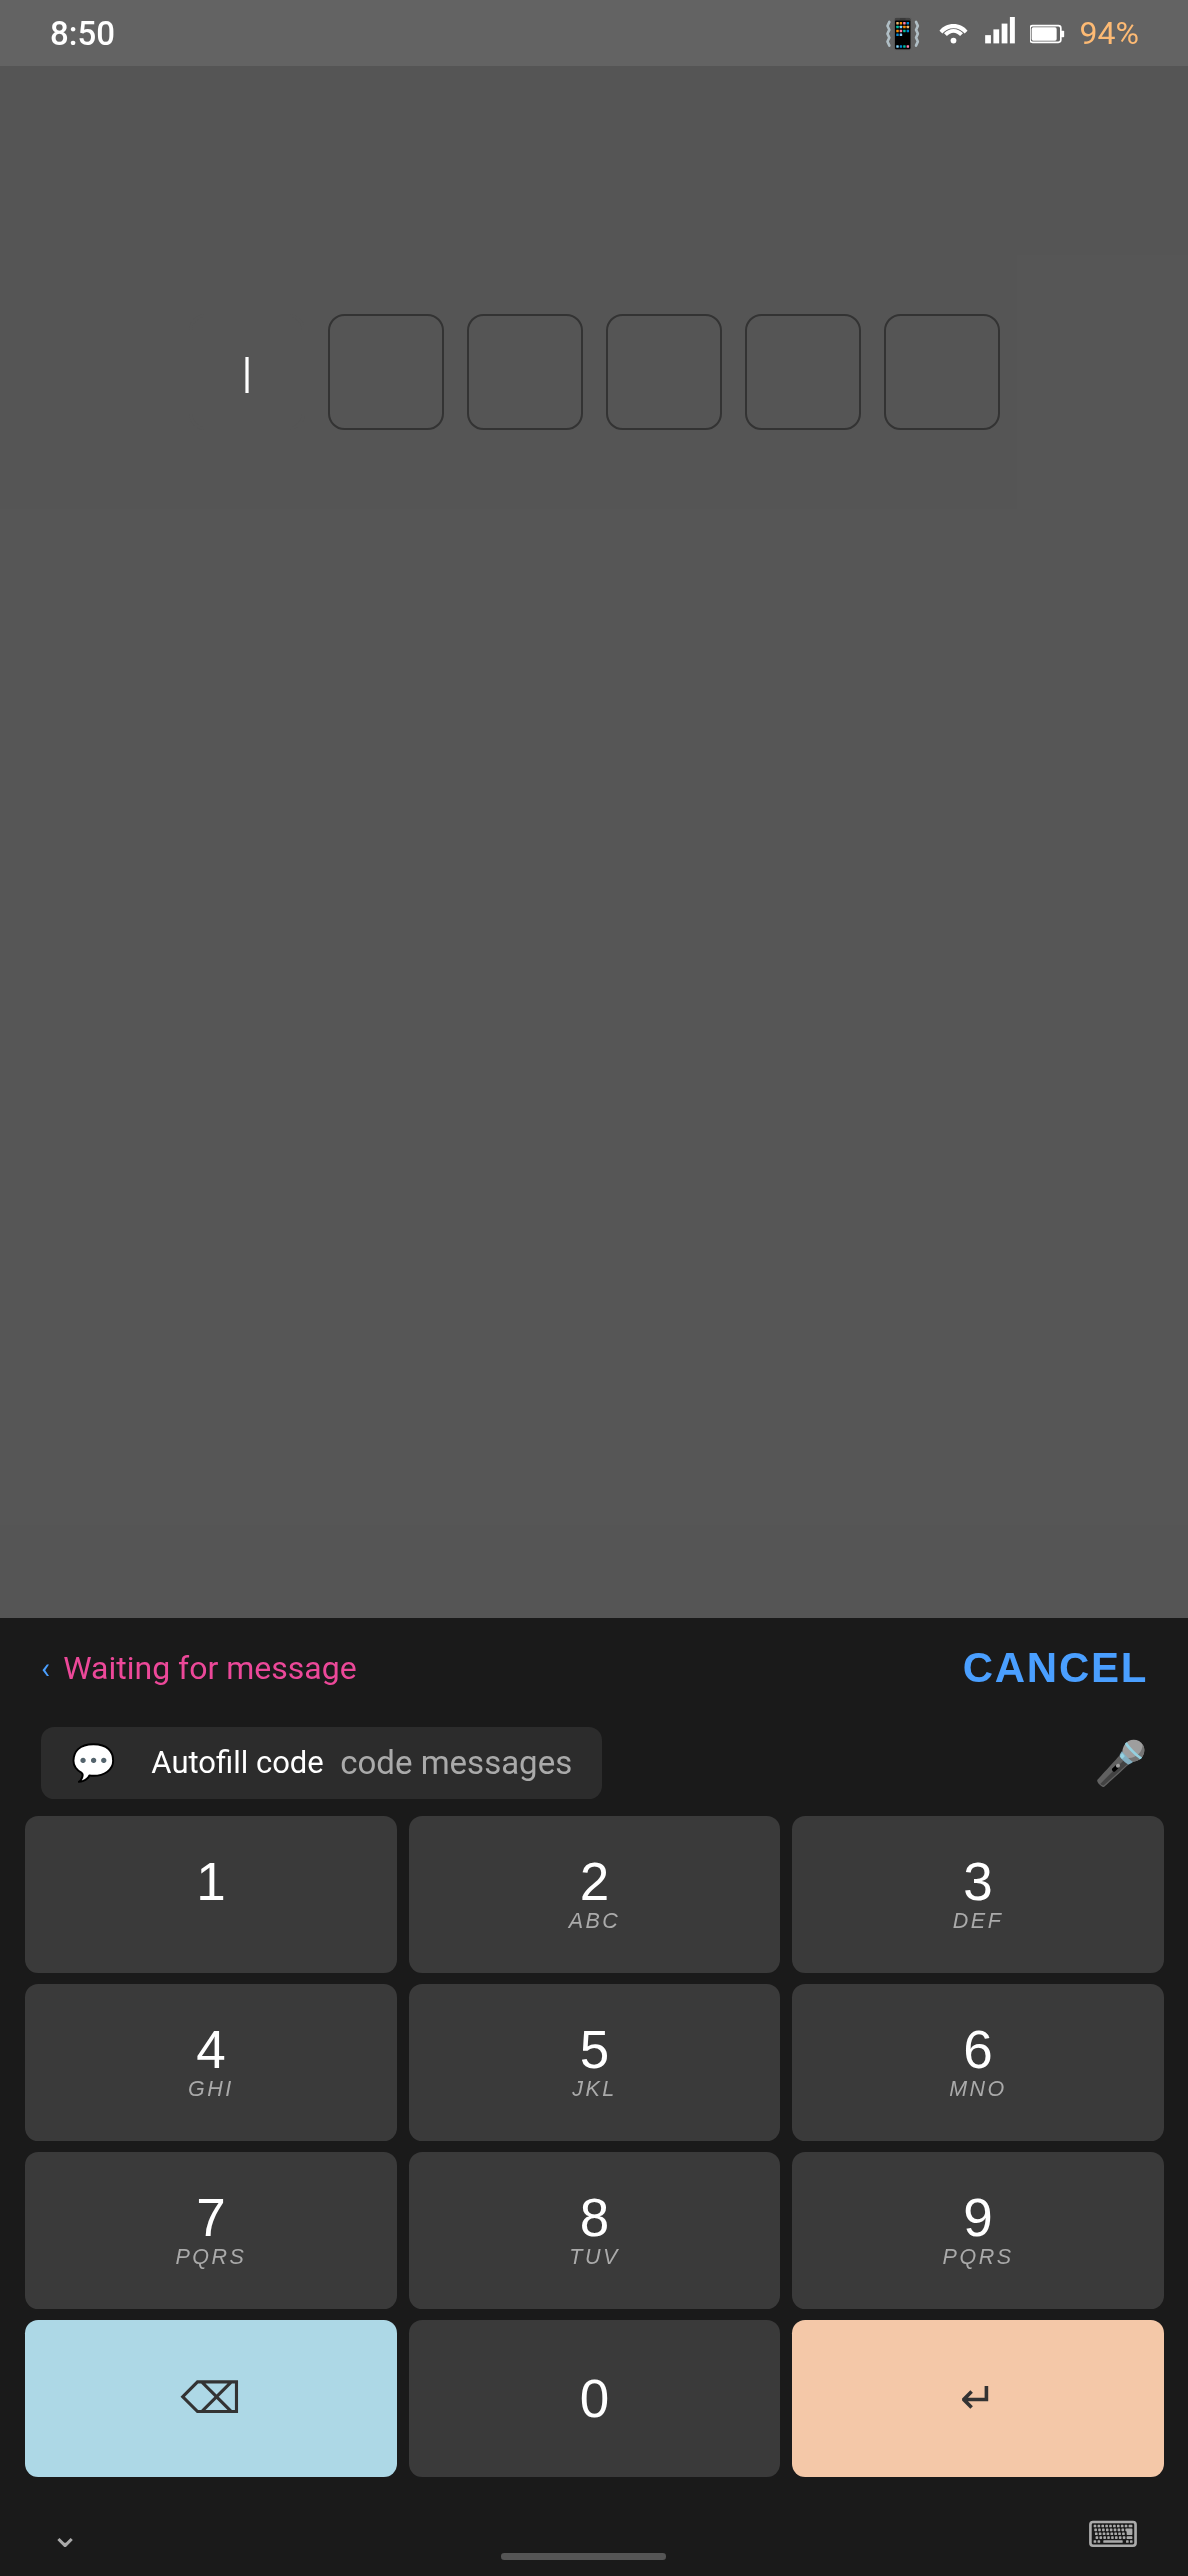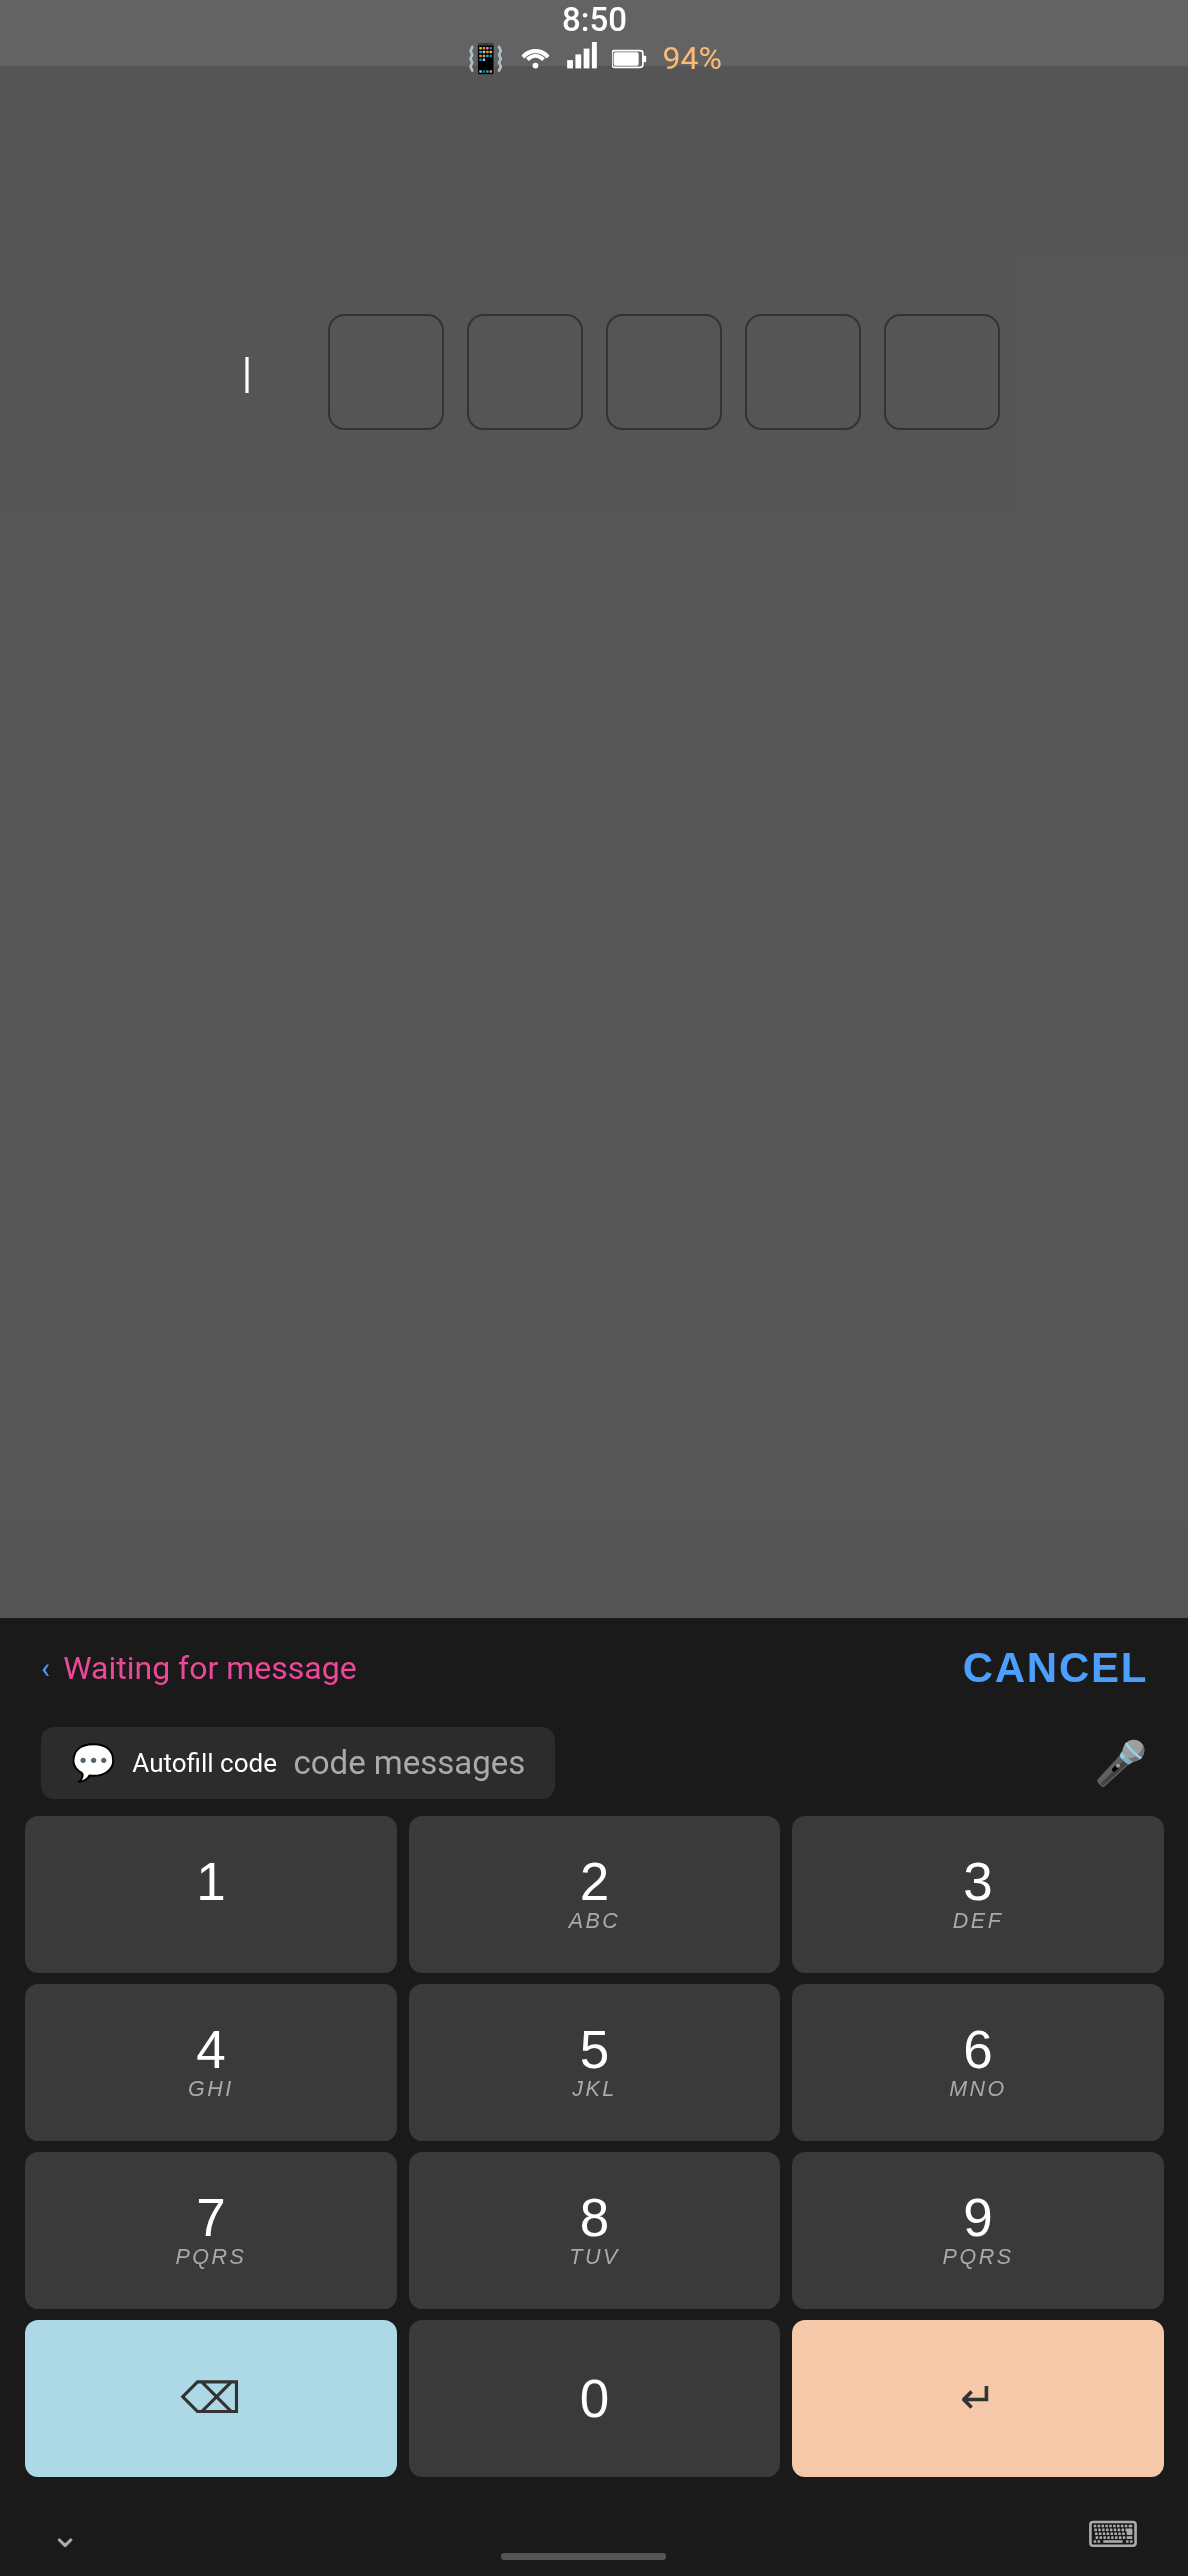--- a/index.html
+++ b/index.html
@@ -19,21 +19,20 @@
       top: 0;
       left: 0;
       right: 0;
       height: 66px;
       background: #636363;
       display: flex;
       align-items: center;
       justify-content: space-between;
       padding: 0 50px;
       z-index: 10;
-      flex-direction: column;
     }
 
     .status-time {
       font-size: 33px;
       color: #ffffff;
       font-weight: 500;
     }
 
     .status-icons {
       display: flex;
@@ -158,22 +157,23 @@
       border-radius: 13.2px;
       padding: 15px 30px;
     }
 
     .autofill-icon {
       font-size: 36px;
       color: #5b9bd5;
     }
 
     .autofill-text {
-      font-size: 26px;
+      font-size: 31px;
       color: #ffffff;
+      margin-left: 19px;
     }
 
     .autofill-source {
       font-size: 33px;
       color: #aaaaaa;
     }
 
     .mic-icon {
       font-size: 43px;
       color: #aaaaaa;

